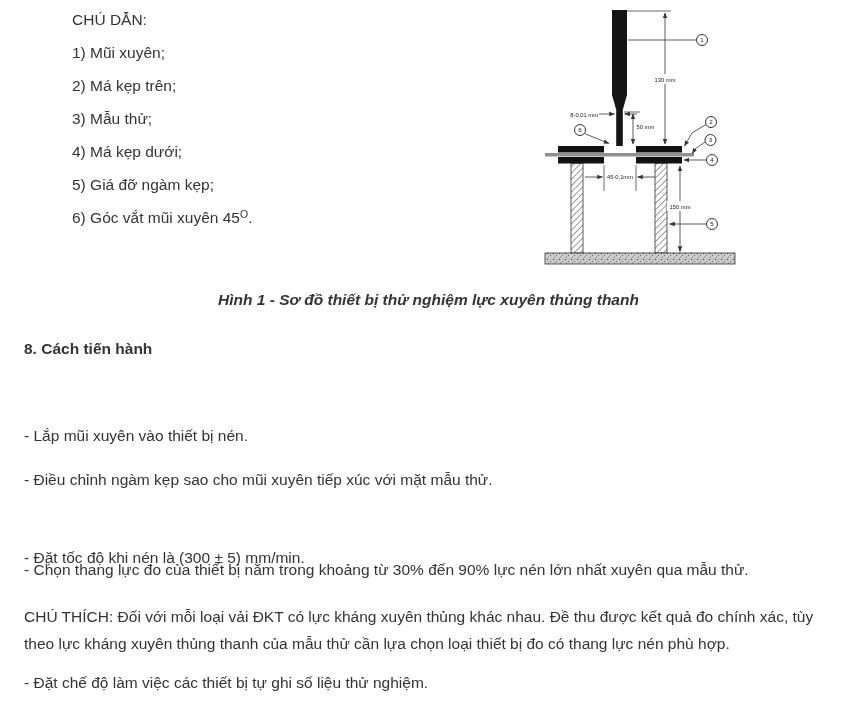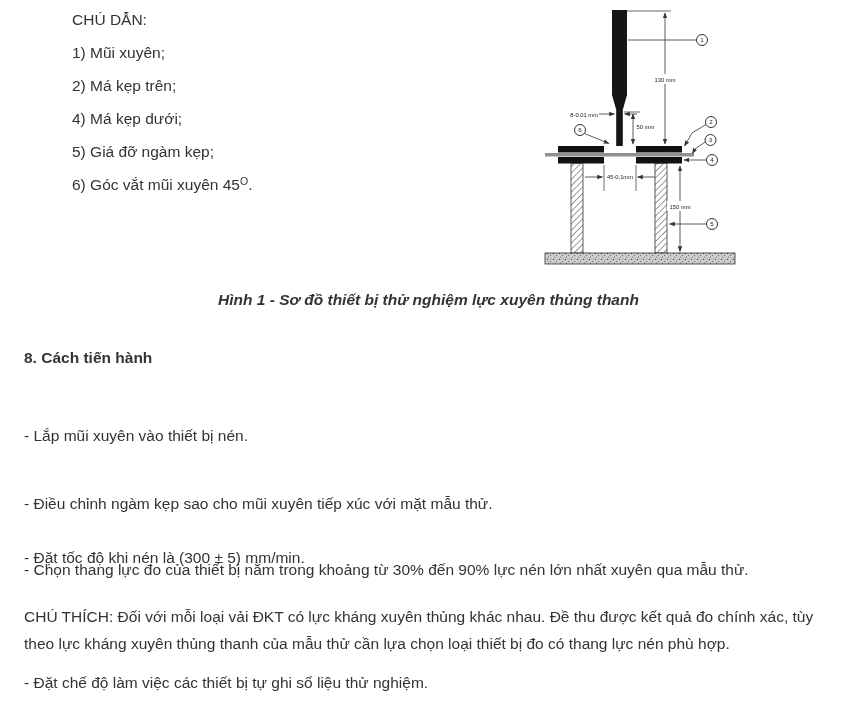--- a/index.html
+++ b/index.html
@@ -10,42 +10,43 @@
   }
   .legend { position:absolute; left:32px; top:3px; line-height:33px;margin-left:40px; }
   .legend .legend-line { white-space:nowrap; }
   .legend .sup-o { font-size:10.5px; position:relative; top:-5px; }
   .figure-svg { position:absolute; left:540px; top:0; }
   .caption {
     position:absolute; left:0; top:291px; width:857px; text-align:center;
     font-weight:bold; white-space:nowrap;font-style:italic;
   }
   .heading { position:absolute; left:24px; font-weight:bold; white-space:nowrap; }
-  .h-main { top:349px; }
+  .h-main { top:340px; }
   .h-sub  { top:376px; }
   .para { position:absolute; left:24px; white-space:nowrap; }
   .p0 { top:427px; }
-  .p1 { top:495px;text-align:center; }
+  .p1 { top:471px;text-align:center; }
   .p2 { top:514px;margin-top:35px; }
   .p3 { top:561px; }
   .note { top:604px; width:818px; white-space:normal; line-height:26.5px; }
   .plast { top:674px; }
   svg text { font-family:"Liberation Sans","DejaVu Sans",sans-serif; fill:#222; }
   .dim-label { font-size:5.8px; }
   .callout-num { font-size:6.2px; text-anchor:middle; }
 </style>
 </head>
 <body>
 
 <div class="page">
 
   <div class="legend">
     <div class="legend-line">CHÚ DẪN:</div>
     <div class="legend-line">1) Mũi xuyên;</div>
     <div class="legend-line">2) Má kẹp trên;</div>
+    <div class="legend-line">3) Mẫu thử;</div>
     <div class="legend-line">4) Má kẹp dưới;</div>
     <div class="legend-line">5) Giá đỡ ngàm kẹp;</div>
     <div class="legend-line"><span>6) Góc vắt mũi xuyên 45</span><span class="sup-o">O</span><span>.</span></div>
   </div>
 
   <svg class="figure-svg" width="205" height="268" viewBox="0 0 205 268">
     <defs>
       <marker id="arr" viewBox="0 0 8 8" refX="6.5" refY="4" markerWidth="6.5" markerHeight="6.5" orient="auto-start-reverse" markerUnits="userSpaceOnUse">
         <path d="M0,1.2 L7,4 L0,6.8 Z" fill="#333"></path>
       </marker>

